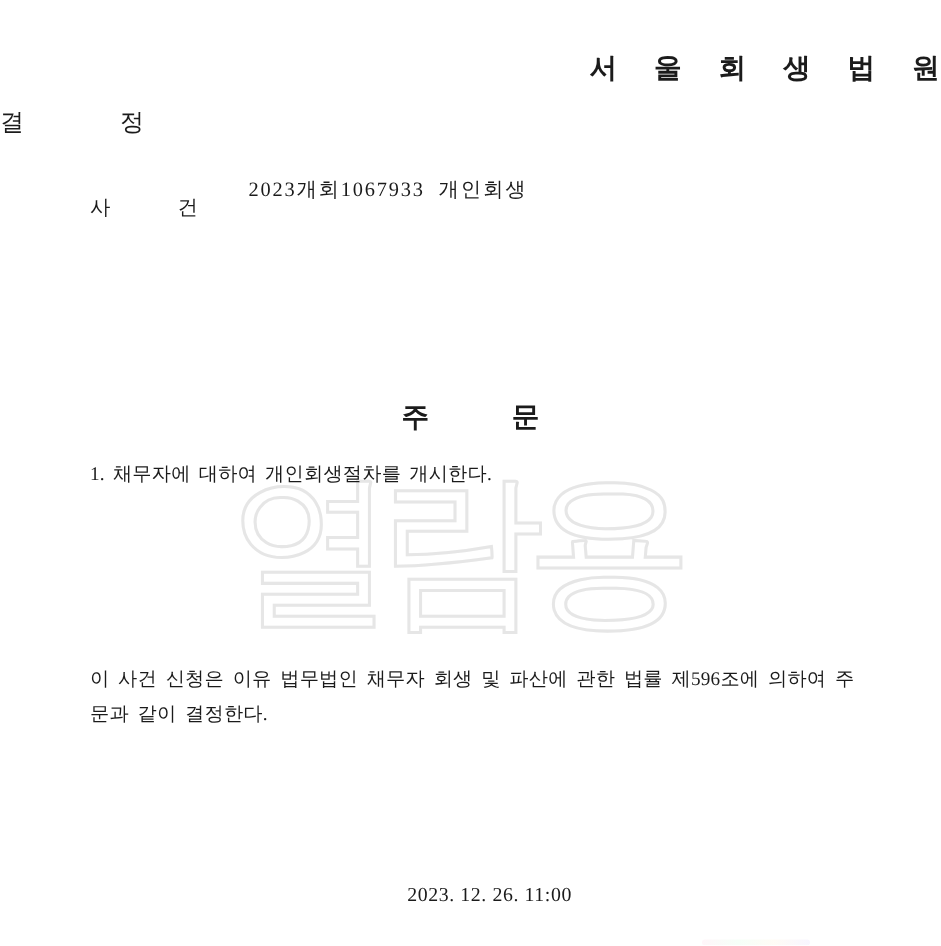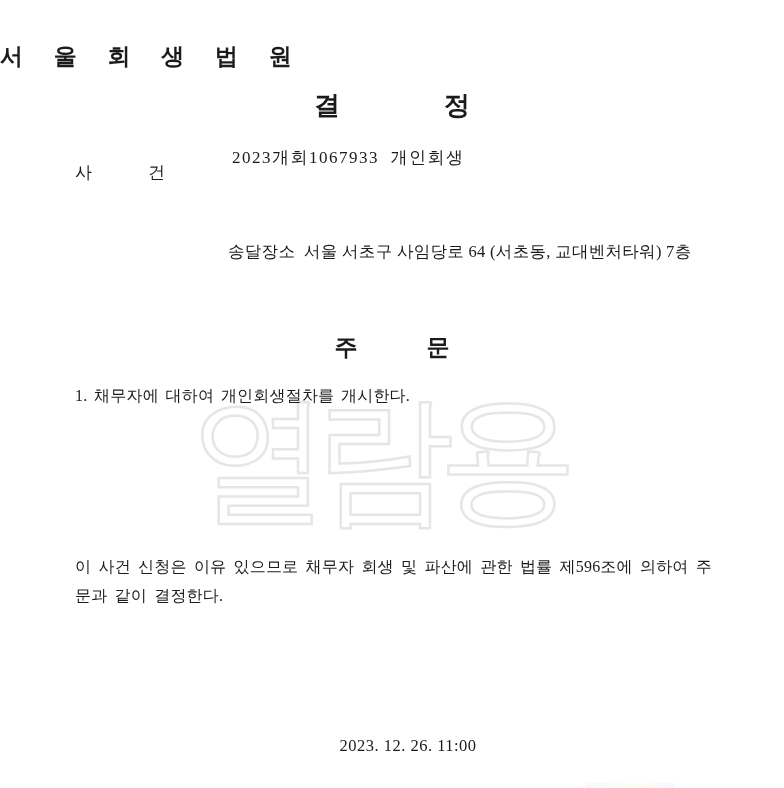--- a/index.html
+++ b/index.html
@@ -30,53 +30,52 @@
     white-space: nowrap;
     margin-top: 40px;
   }
 
   .content-layer { position: absolute; inset: 0; z-index: 1; }
 
   .court-name {
     position: absolute;
     top: 41px; left: 0; width: 100%;
     margin: 0;
-    text-align: left;
+    text-align: right;
     font-size: 23px;
     font-weight: 700;
     word-spacing: 23px;
     letter-spacing: 1px;
   }
 
   .decision-title {
     position: absolute;
     top: 88px; left: 0; width: 100%;
     margin: 0;
-    text-align: center;
-    font-size: 26px;
-    font-weight: 700;
+    font-size: 20px;
+    font-weight: 400;
   }
 
   .meta-row { position: absolute; left: 75px; white-space: nowrap; }
   .row-case   { top: 146px; }
   .row-debtor { top: 181px; }
 
   .meta-label {
     display: inline-block;
     width: 90px;
     font-size: 17px;
     text-align: justify;
     text-align-last: justify;
     vertical-align: top;
     margin-top: 15px;
   }
 
   .meta-value {
     display: inline-block;
-    margin-left: 63px;
+    margin-left: 38px;
     font-size: 17px;
     letter-spacing: 1.5px;
     white-space: pre;
     vertical-align: top;
   }
 
   .service-block {
     position: absolute;
     left: 228px; top: 240px;
     width: 500px;
@@ -157,30 +156,29 @@
 
     <h2 class="decision-title">결　　　　정</h2>
 
     <div class="meta-row row-case">
       <span class="meta-label">사 건</span>
       <span class="meta-value">2023개회1067933  개인회생</span>
     </div>
 
 
     <div class="service-block">
-      <div class="service-line">송달장소  서울 서초구 사임당로 64 (서초동, 교대벤처타워) 7층</div>
     </div>
 
     <h2 class="section-heading order-heading">주　　　문</h2>
 
     <div class="order-list">
       <p class="order-item">1. 채무자에 대하여 개인회생절차를 개시한다.</p>
     </div>
 
 
-    <p class="reason-body">이 사건 신청은 이유 있으므로 채무자 회생 및 파산에 관한 법률 제596조에 의하여 주문과 같이 결정한다.</p>
+    <p class="reason-body">이 사건 신청은 이유 법무법인 채무자 회생 및 파산에 관한 법률 제596조에 의하여 주문과 같이 결정한다.</p>
 
     <div class="decision-date">2023. 12. 26. 11:00</div>
 
     <div class="scan-artifact"></div>
 
   </div>
 </div>
 
 </body></html>

